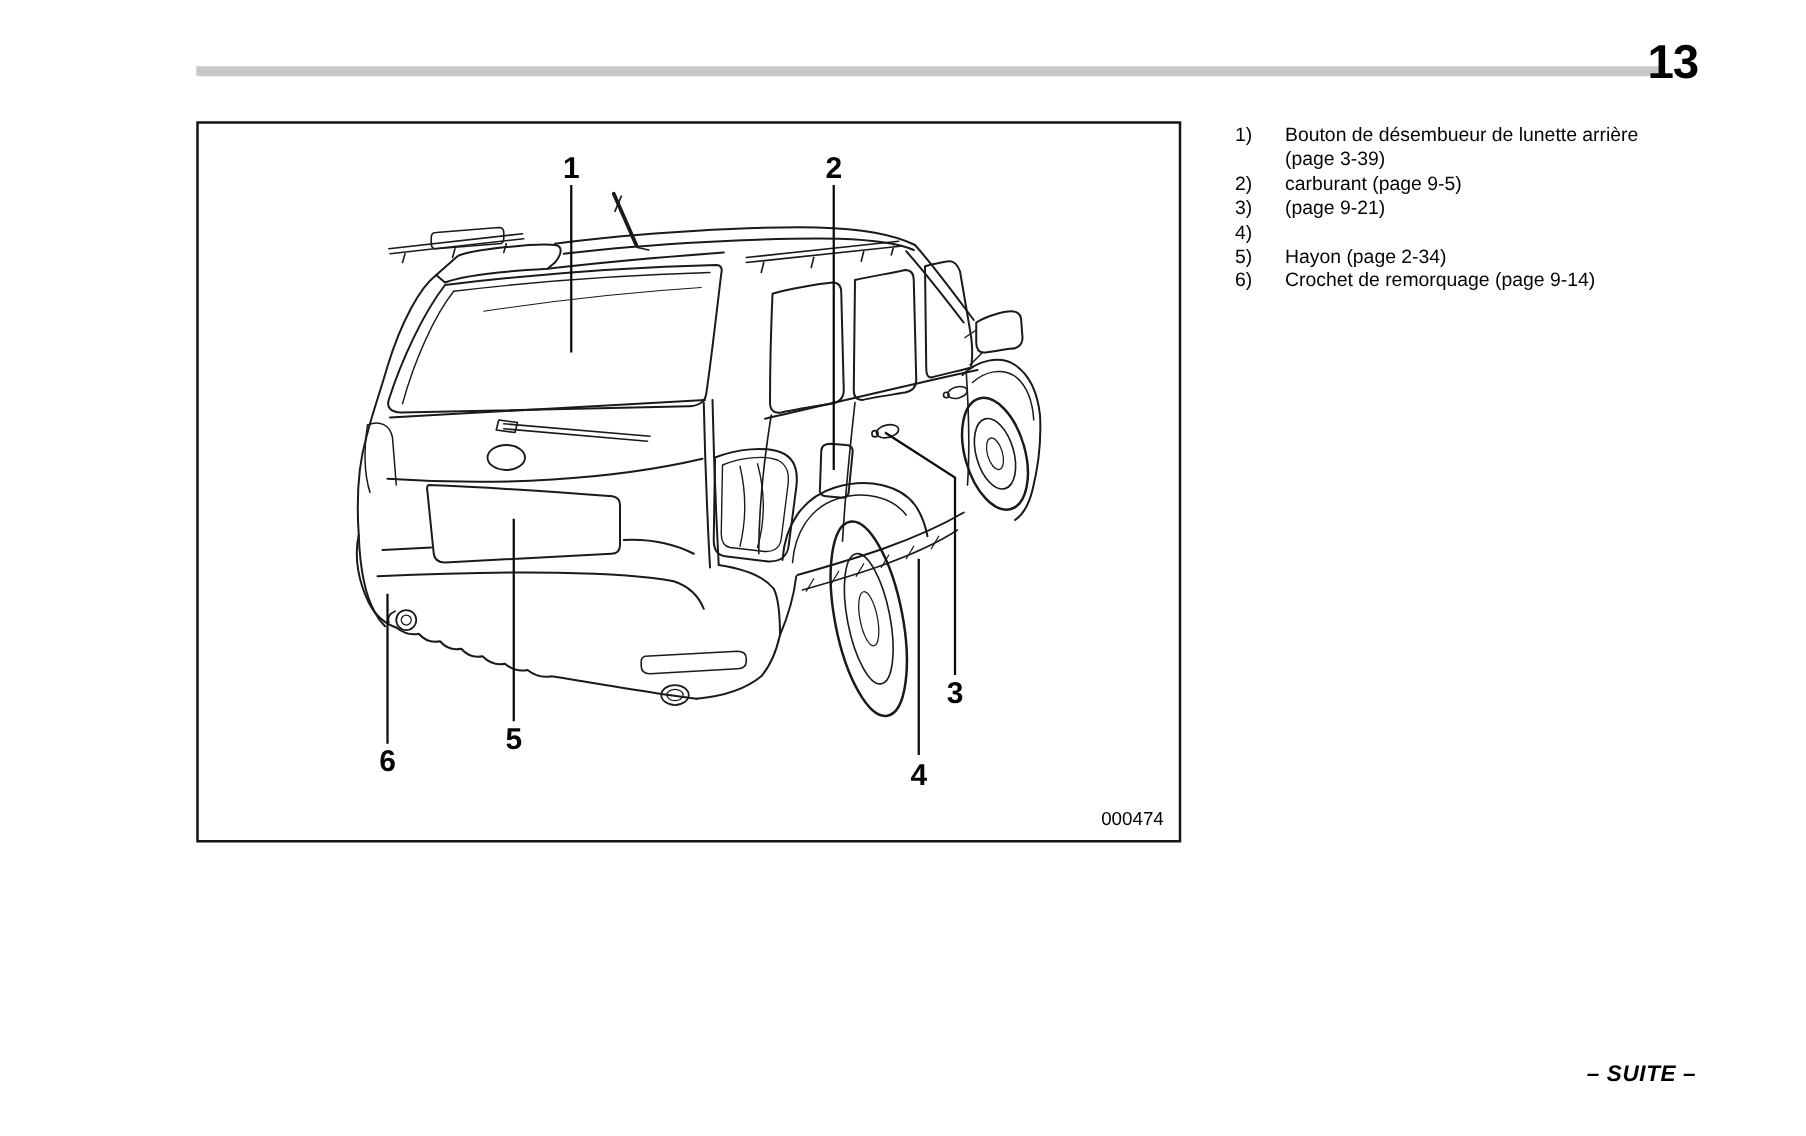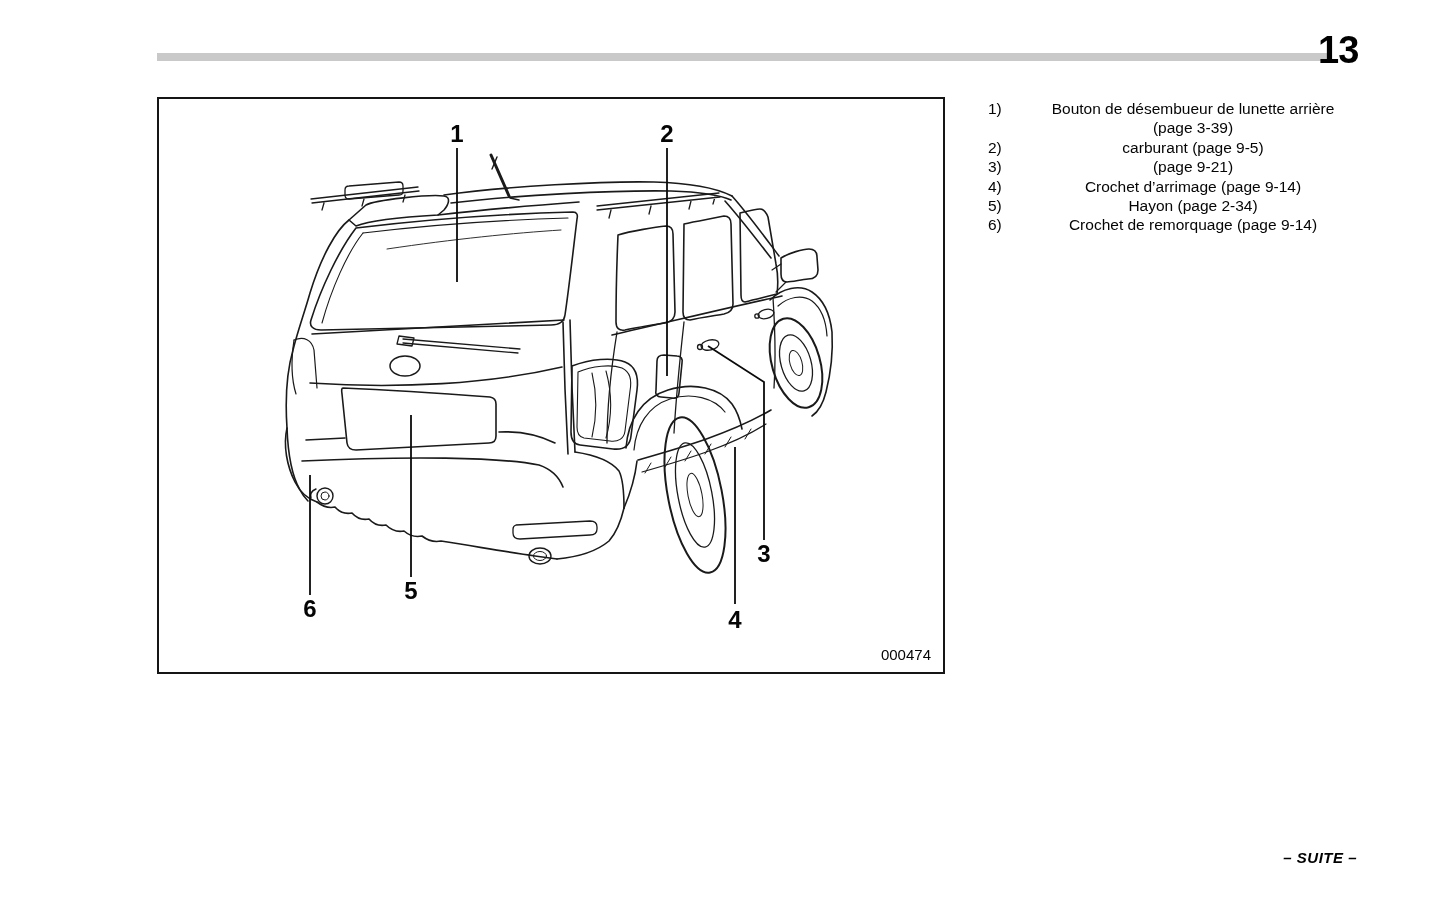--- a/index.html
+++ b/index.html
@@ -7,24 +7,24 @@
         font-family:"Liberation Sans",sans-serif;color:#000;}
   .header-bar{position:absolute;left:157px;top:53px;width:1172px;height:8px;background:#c9c9c9;}
   .page-number{position:absolute;left:1318px;top:31px;font-size:38px;line-height:1;font-weight:bold;letter-spacing:-1px;}
   .figure{position:absolute;left:157px;top:97px;width:788px;height:577px;border:2px solid #151515;
           box-sizing:border-box;background:#fff;}
   .figure svg{display:block;width:100%;height:100%;}
   .parts-list{position:absolute;left:988px;top:99px;width:370px;font-size:15.5px;line-height:19.4px;color:#050505;}
   .pl-row{display:flex;}
   .pl-num{flex:0 0 40px;width:40px;}
   .pl-text{width:330px;}
-  .pl-line{text-align:center;}
+  .pl-line{text-align:left;}
   .pl-line.just{text-align:justify;height:19.4px;overflow:hidden;}
   .pl-line.just::after{content:"";display:inline-block;width:100%;height:0;}
-  .footer{position:absolute;right:88px;top:849px;font-size:15px;font-weight:bold;font-style:italic;letter-spacing:0.5px;}
+  .footer{position:absolute;right:88px;top:849px;font-size:18px;font-weight:bold;font-style:italic;letter-spacing:0.5px;}
   .co-label{font-family:"Liberation Sans",sans-serif;font-size:24px;font-weight:bold;fill:#050505;}
   .fig-code{font-family:"Liberation Sans",sans-serif;font-size:15px;fill:#050505;}
 </style>
 </head>
 <body>
 
 <div class="page">
 
   <div class="header-bar"></div>
   <div class="page-number">13</div>
@@ -197,23 +197,20 @@
         </div>
       </div>
       <div class="pl-row">
         <div class="pl-num">3)</div>
         <div class="pl-text">
           <div class="pl-line">(page 9-21)</div>
         </div>
       </div>
       <div class="pl-row">
         <div class="pl-num">4)</div>
-        <div class="pl-text">
-          <div class="pl-line">Crochet d’arrimage (page 9-14)</div>
-        </div>
       </div>
       <div class="pl-row">
         <div class="pl-num">5)</div>
         <div class="pl-text">
           <div class="pl-line">Hayon (page 2-34)</div>
         </div>
       </div>
       <div class="pl-row">
         <div class="pl-num">6)</div>
         <div class="pl-text">

